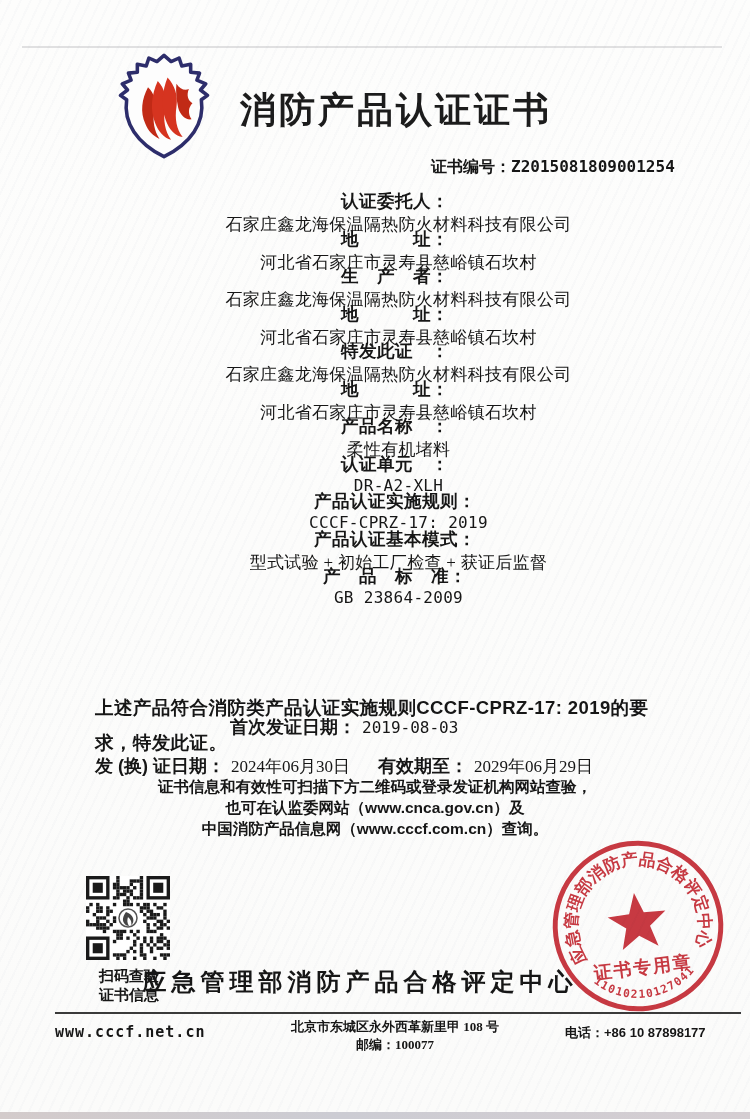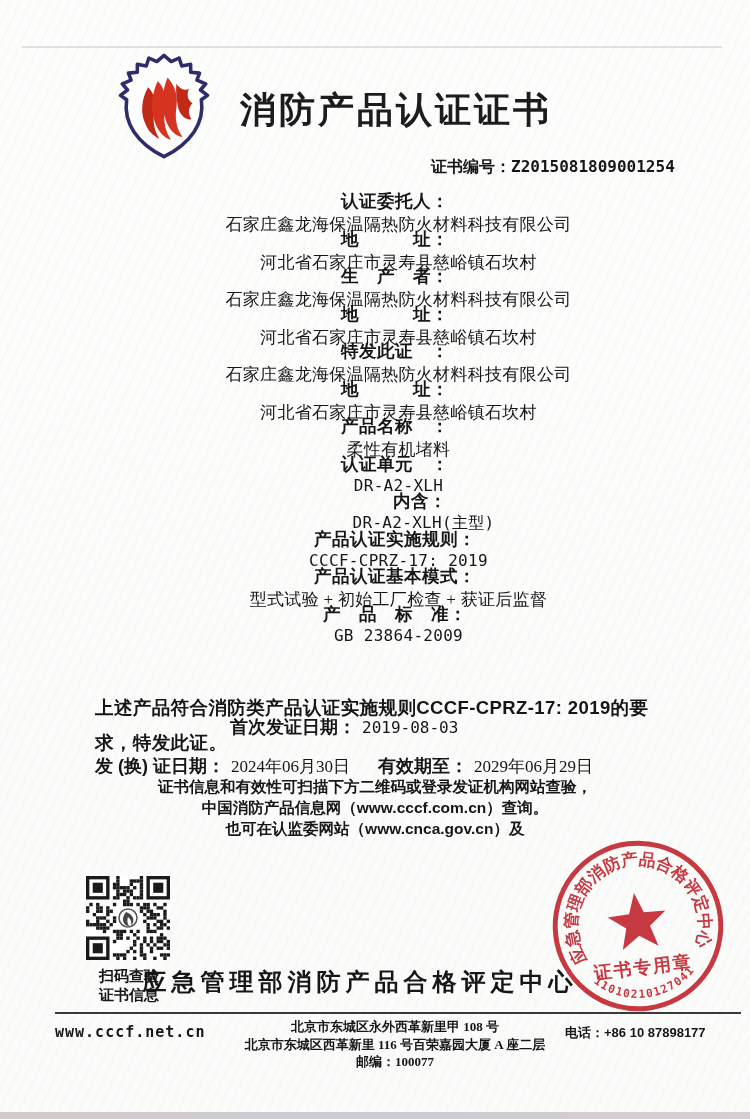--- a/index.html
+++ b/index.html
@@ -120,24 +120,20 @@
         <span class="fvalue">河北省石家庄市灵寿县慈峪镇石坎村</span>
       </div>
     <div class="frow">
         <span class="flabel">产品名称　：</span>
         <span class="fvalue">柔性有机堵料</span>
       </div>
     <div class="frow">
         <span class="flabel">认证单元　：</span>
         <span class="fvalue mono">DR-A2-XLH</span>
       </div>
-    <div class="frow indent">
-        <span class="flabel">内含：</span>
-        <span class="fvalue mono">DR-A2-XLH(主型)</span>
-      </div>
     <div class="frow">
         <span class="flabel">产品认证实施规则：</span>
         <span class="fvalue mono">CCCF-CPRZ-17: 2019</span>
       </div>
     <div class="frow">
         <span class="flabel">产品认证基本模式：</span>
         <span class="fvalue">型式试验 + 初始工厂检查 + 获证后监督</span>
       </div>
     <div class="frow">
         <span class="flabel">产　品　标　准：</span>
@@ -149,22 +145,22 @@
 
   <div class="first-issue">
     <span class="dlabel">首次发证日期：</span><span class="dvalue mono">2019-08-03</span>
   </div>
   <div class="reissue">
     <span class="dlabel">发 (换) 证日期：</span><span class="dvalue">2024年06月30日</span><span class="gap"></span><span class="dlabel">有效期至：</span><span class="dvalue">2029年06月29日</span>
   </div>
 
   <div class="verify-note">
     <div>证书信息和有效性可扫描下方二维码或登录发证机构网站查验，</div>
+    <div>也可在认监委网站（www.cnca.gov.cn）及</div>
     <div>中国消防产品信息网（www.cccf.com.cn）查询。</div>
-    <div>也可在认监委网站（www.cnca.gov.cn）及</div>
   </div>
 
   <div class="qr-block">
     <div class="qr-frame">
       <svg id="qr-svg" width="84" height="84" viewBox="0 0 84 84">
           <rect x="0" y="30.24" width="3.36" height="3.36" fill="#1a1a1a"></rect>
           <rect x="0" y="33.6" width="3.36" height="3.36" fill="#1a1a1a"></rect>
           <rect x="0" y="43.68" width="3.36" height="3.36" fill="#1a1a1a"></rect>
           <rect x="0" y="47.04" width="3.36" height="3.36" fill="#1a1a1a"></rect>
           <rect x="3.36" y="26.88" width="3.36" height="3.36" fill="#1a1a1a"></rect>
@@ -367,19 +363,18 @@
       </text>
     </svg>
   </div>
 
   <div class="issuer">应急管理部消防产品合格评定中心</div>
 
   <div class="footer-rule"></div>
   <div class="footer-web">www.cccf.net.cn</div>
   <div class="footer-addr">
     <div>北京市东城区永外西革新里甲 108 号</div>
-    <div>北京市东城区西革新里 116 号百荣嘉园大厦 A 座二层</div>
     <div>邮编：100077</div>
   </div>
   <div class="footer-phone">电话：+86 10 87898177</div>
 
   <div class="bottom-strip"></div>
 </div>
 
 </body></html>

